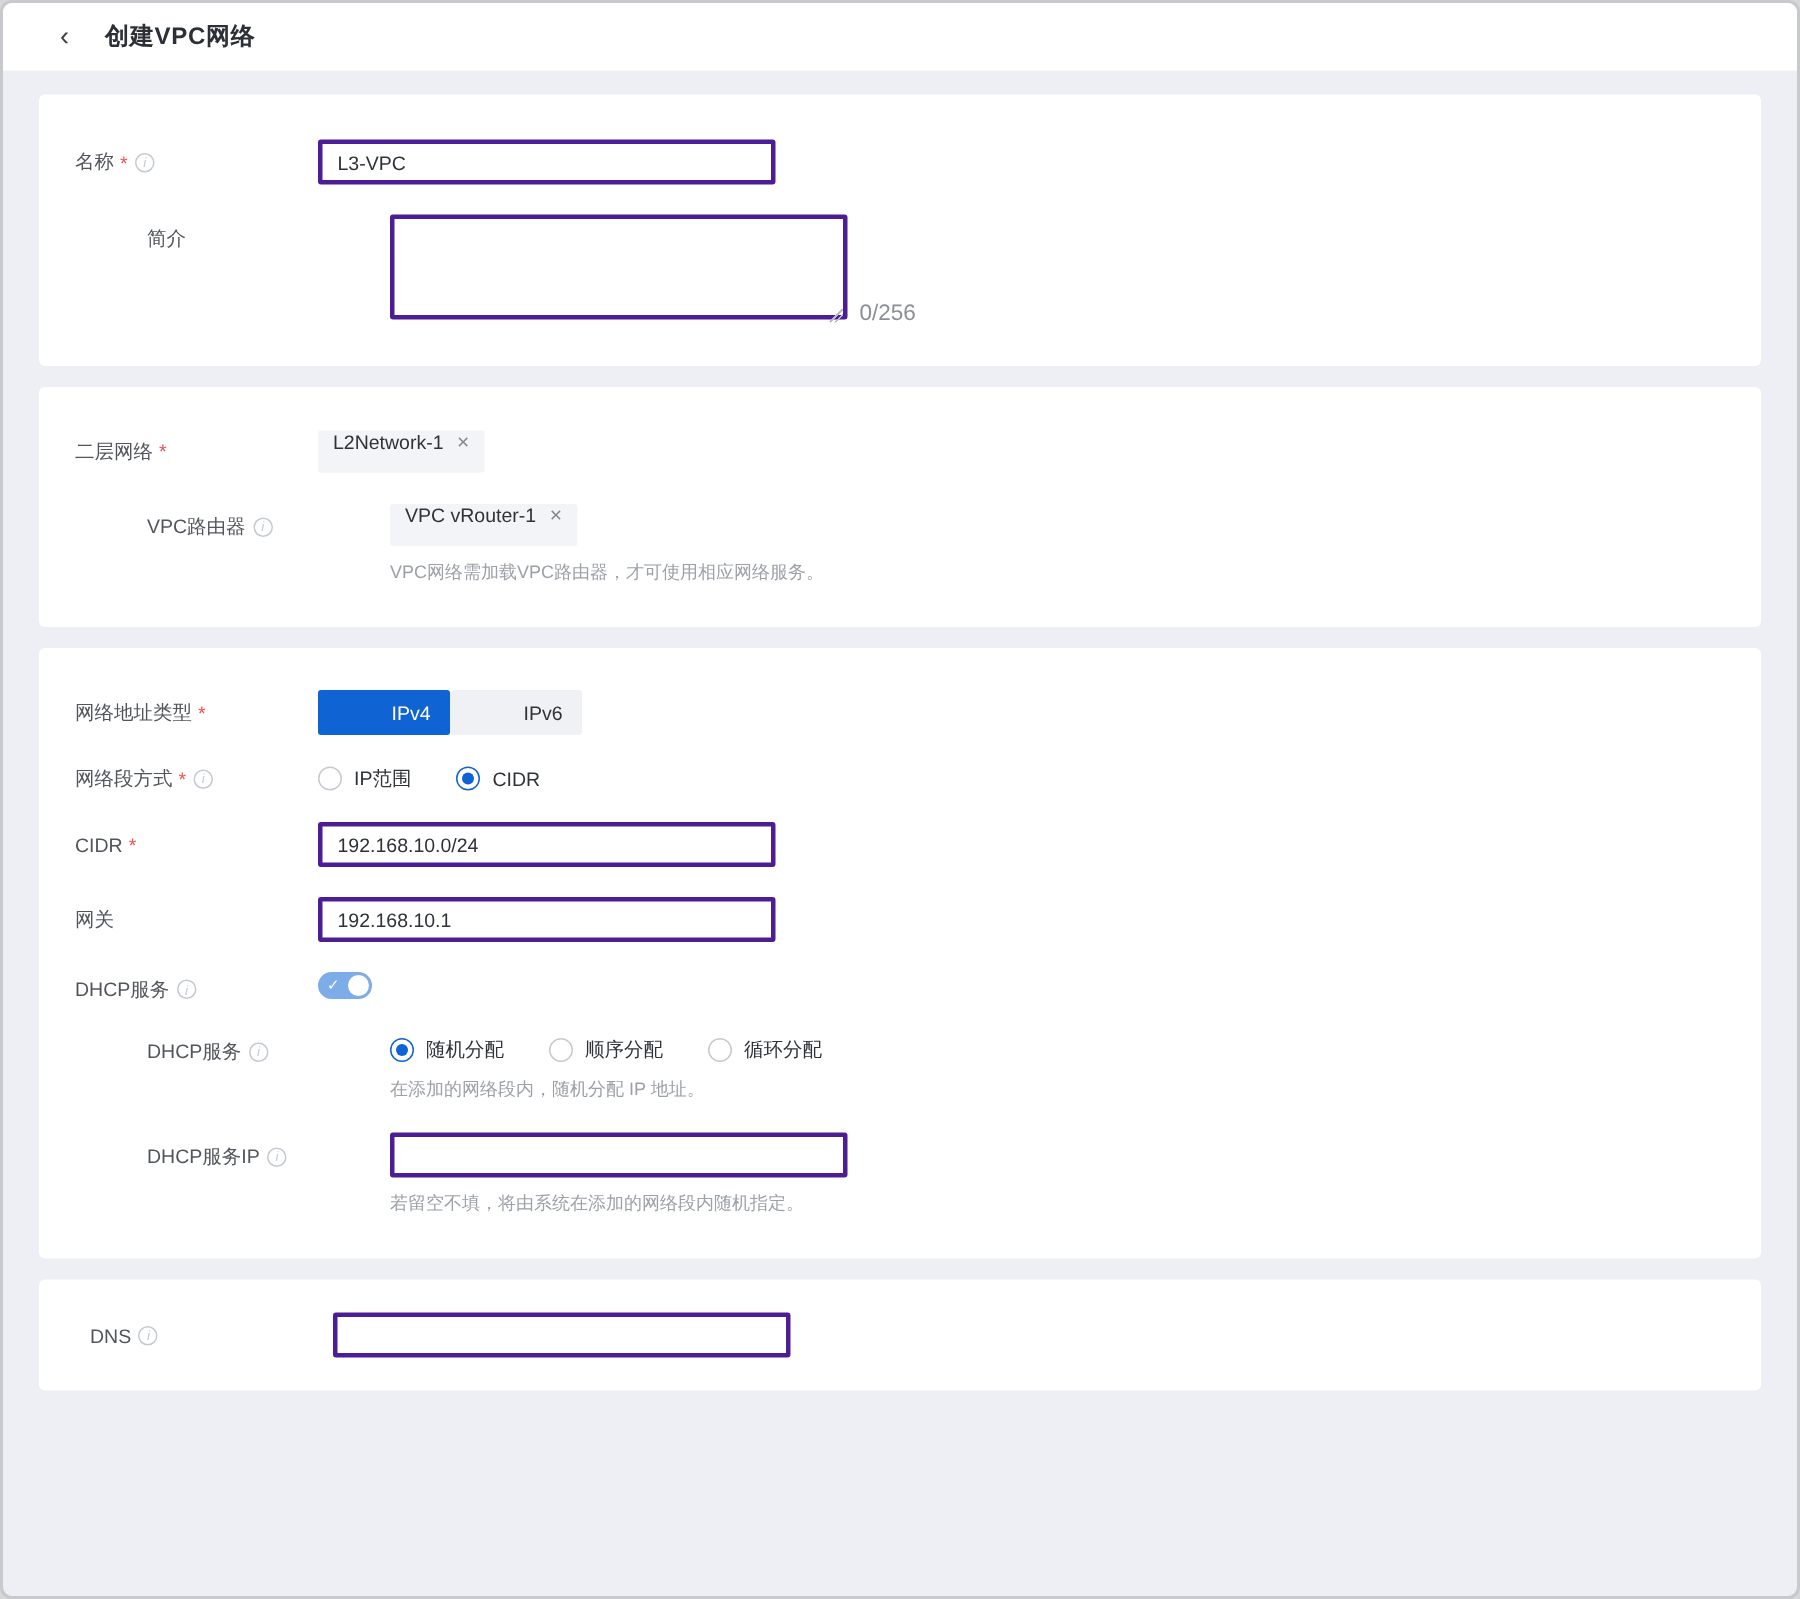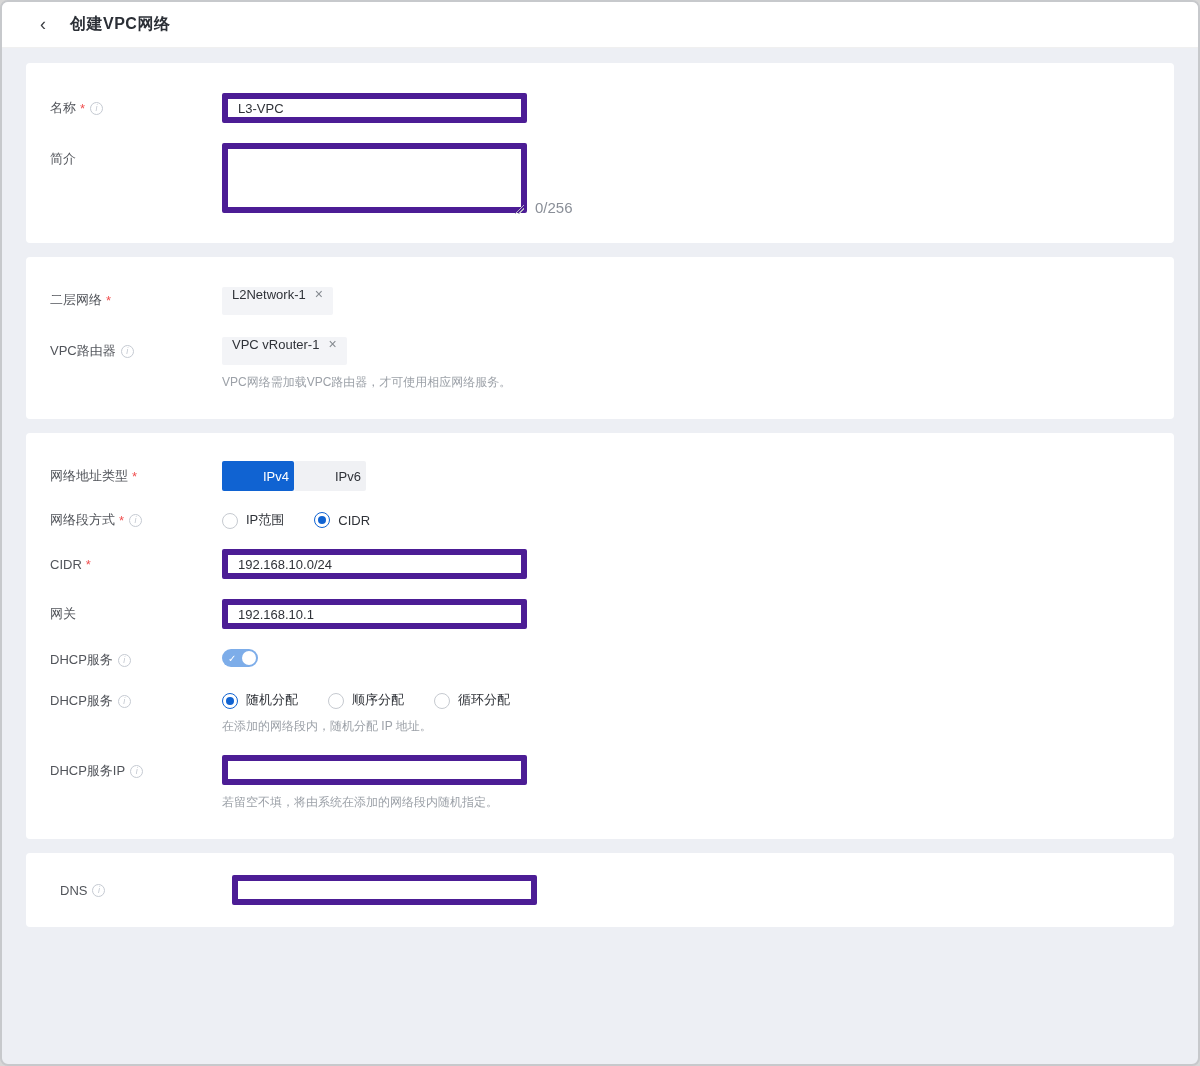--- a/index.html
+++ b/index.html
@@ -14,37 +14,37 @@
     flex:0 0 46px; background:#fff; display:flex; align-items:center;
     padding-left:38px; border-bottom:1px solid #f0f0f0;
   }
   .back { font-size:18px; color:#3a3d42; cursor:pointer; line-height:1; margin-top:-2px; }
   .title { font-size:16px; font-weight:700; color:#2b2f36; margin-left:24px; letter-spacing:0.5px; }
   
   .body { flex:1 1 auto; padding:15px 24px 0 24px; overflow:hidden; }
   .card { background:#fff; border-radius:4px; margin-bottom:14px; padding:28px 24px; }
   .card.c1 { padding:30px 24px 26px; }
   .card.c4 { padding:22px 34px; }
-  .row { display:flex; align-items:center;gap:10px; }
+  .row { display:flex; align-items:center; }
   .row + .row { margin-top:20px; }
-  .row.top { align-items:flex-start; }
+  .row.top { align-items:flex-start;margin-left:48px; }
   .label {
     flex:0 0 162px; font-size:13px; color:#52555b; display:flex;
     align-items:center; white-space:nowrap; padding-top:0;
   }
   .row.top .label { padding-top:7px; }
   .req { color:#f04f4f; margin-left:4px; font-size:13px; }
   .info {
     display:inline-flex; align-items:center; justify-content:center;
     width:13px; height:13px; border:1px solid #c5cad2; border-radius:50%;
     color:#c5cad2; font-size:9px; font-style:italic; margin-left:5px; flex:0 0 auto;
   }
   .ctrl { flex:1 1 auto; }
   .tinput {
-    width:305px; height:30px; border:6px solid #4c1d95; border-radius:2px;
+    width:305px; height:30px; border:3px solid #4c1d95; border-radius:2px;
     padding:0 10px; font-size:13px; color:#2f3238; background:#fff; outline:none;
     font-family:"Liberation Sans","DejaVu Sans",sans-serif;
   }
   .ta-wrap { display:flex; align-items:flex-end; }
   textarea.tinput {
     height:70px; padding:6px 10px; resize:none; position:relative;
   }
   .ta-box { position:relative; width:305px; }
   .resize-handle {
     position:absolute; right:3px; bottom:3px; width:9px; height:9px;
@@ -54,27 +54,27 @@
   .counter { font-size:15px; color:#8a8f98; margin-left:8px; line-height:1; padding-bottom:2px; }
   .tag {
     display:inline-flex; align-items:flex-start; height:28px; background:#f3f4f7;
     border-radius:2px; padding:0 10px; font-size:13px; color:#2f3238; gap:9px;
   }
   .tag .close { color:#84898f; font-size:14px; line-height:1; cursor:pointer; }
   .hint { font-size:12px; color:#9ca1a8; margin-top:9px; }
   
   .seg { display:inline-flex; }
   .seg-btn {
-    width:72px; height:30px; display:inline-flex; align-items:center; justify-content:center;
+    width:88px; height:30px; display:inline-flex; align-items:center; justify-content:center;
     font-size:13px; cursor:pointer; background:#f0f1f4; color:#2f3238; border-radius:2px;padding-left:36px;
   }
   .seg-btn.active { background:#1063d2; color:#fff; }
   
   .radio-group { display:flex; align-items:center; }
-  .radio-item { display:inline-flex; align-items:flex-end; cursor:pointer; }
+  .radio-item { display:inline-flex; align-items:center; cursor:pointer; }
   .radio {
     width:16px; height:16px; border-radius:50%; border:1px solid #c6cad0;
     background:#fff; display:inline-flex; align-items:center; justify-content:center;
     flex:0 0 auto;
   }
   .radio.checked { border-color:#1063d2; }
   .radio .dot { width:8px; height:8px; border-radius:50%; background:transparent; }
   .radio.checked .dot { background:#1063d2; }
   .radio-text { font-size:13px; color:#2f3238; margin-left:8px; }
   .rg-gap { width:30px; }

